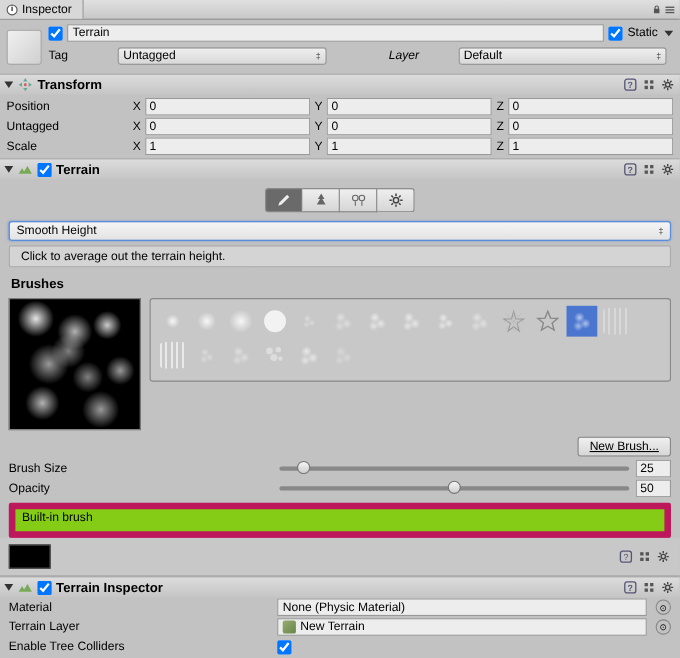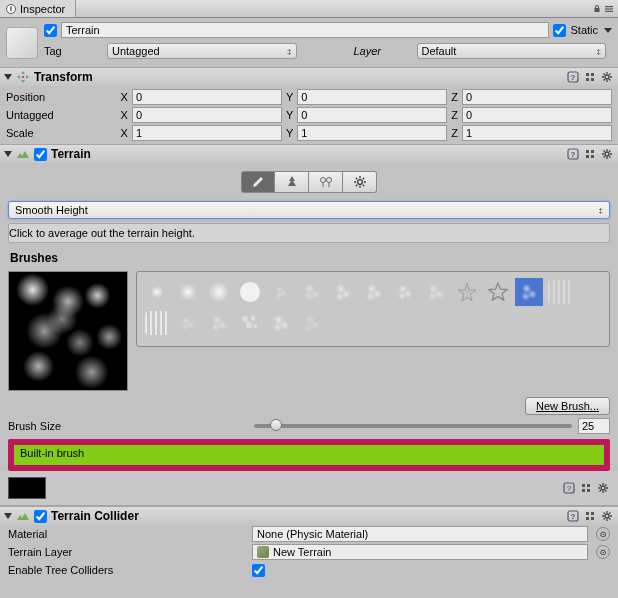--- a/index.html
+++ b/index.html
@@ -41,21 +41,21 @@
 .vec-input { flex: 1; height: 16px; border: 1px solid #999; background: #ededed; padding: 1px 3px; font-size: 11px; }
 
 .toolbar { display: flex; justify-content: center; padding: 8px 0 6px; gap: 0; }
 .tbtn { width: 34px; height: 22px; border: 1px solid #888; background: linear-gradient(#efefef, #d6d6d6); display: flex; align-items: center; justify-content: center; }
 .tbtn.active { background: #6a6a6a; }
 .tbtn:first-child { border-radius: 3px 0 0 3px; }
 .tbtn:last-child { border-radius: 0 3px 3px 0; border-left: none; }
 .tbtn + .tbtn { border-left: none; }
 
 .tool-drop { margin: 2px 8px; height: 18px; border: 1px solid #5a8ddc; border-radius: 3px; background: linear-gradient(#f5f5f5, #e3e3e3); padding: 2px 6px; font-size: 11px; display: flex; align-items: center; justify-content: space-between; box-shadow: 0 0 2px rgba(80,130,220,0.8); }
-.tool-desc { margin: 4px 8px 8px; height: 20px; border: 1px solid #aaa; background: #d4d4d4; padding: 2px 0; font-size: 11px; display: flex; align-items: center; border-radius: 2px; }
+.tool-desc { margin: 4px 8px 8px; height: 20px; border: 1px solid #aaa; background: #d4d4d4; padding: 2px 10px; font-size: 11px; display: flex; align-items: center; border-radius: 2px; }
 
 .brushes-section { padding: 0 8px; }
 .brushes-title { font-weight: bold; font-size: 12px; margin: 4px 2px 6px; }
 .brushes-row { display: flex; gap: 8px; }
 .brush-preview { width: 120px; height: 120px; background: #000; border: 1px solid #888; position: relative; overflow: hidden; }
 .brush-preview::before {
   content: ''; position: absolute; inset: 0;
   background:
     radial-gradient(circle at 20% 15%, rgba(255,255,255,0.9) 0%, transparent 12%),
     radial-gradient(circle at 50% 25%, rgba(255,255,255,0.7) 0%, transparent 15%),
@@ -365,20 +365,27 @@
     <button class="new-brush-btn">New Brush...</button>
   </div>
 
   <div class="slider-row">
     <span class="slider-label">Brush Size</span>
     <div class="slider-track">
       <div class="slider-thumb" id="bs-thumb" style="left: 7%;"></div>
     </div>
     <input class="slider-val" value="25" style="">
   </div>
+  <div class="slider-row">
+    <span class="slider-label">Opacity</span>
+    <div class="slider-track">
+      <div class="slider-thumb" id="op-thumb" style="left: 50%;"></div>
+    </div>
+    <input class="slider-val" value="50" style="">
+  </div>
 
   <div class="builtin-row">Built-in brush</div>
 
   <div class="shader-row">
     <div class="shader-swatch"></div>
     <div class="shader-right">
       <span class="mini-btn">
           <svg viewBox="0 0 14 14">
             <rect x="2" y="2" width="10" height="10" rx="2" fill="none" stroke="#557" stroke-width="1.2"></rect>
             <text x="7" y="10" text-anchor="middle" font-size="8" fill="#557">?</text>
@@ -404,21 +411,21 @@
 
 <div class="comp">
   <div class="comp-header">
     <span class="foldout"></span>
     <span class="comp-icon">
       <svg viewBox="0 0 14 14">
           <path d="M1 11l3-5 2 3 3-5 4 7H1z" fill="#7a5"></path>
         </svg>
     </span>
     <input type="checkbox" checked="" style="">
-    <span class="comp-title">Terrain Collider</span>
+    <span class="comp-title">Terrain Inspector</span>
     <div class="comp-right">
       <span class="mini-btn">
           <svg viewBox="0 0 14 14">
             <rect x="2" y="2" width="10" height="10" rx="2" fill="none" stroke="#557" stroke-width="1.2"></rect>
             <text x="7" y="10" text-anchor="middle" font-size="8" fill="#557">?</text>
           </svg>
         </span>
       <span class="mini-btn">
           <svg viewBox="0 0 14 14">
             <rect x="3" y="3" width="3" height="3" fill="#555"></rect>

